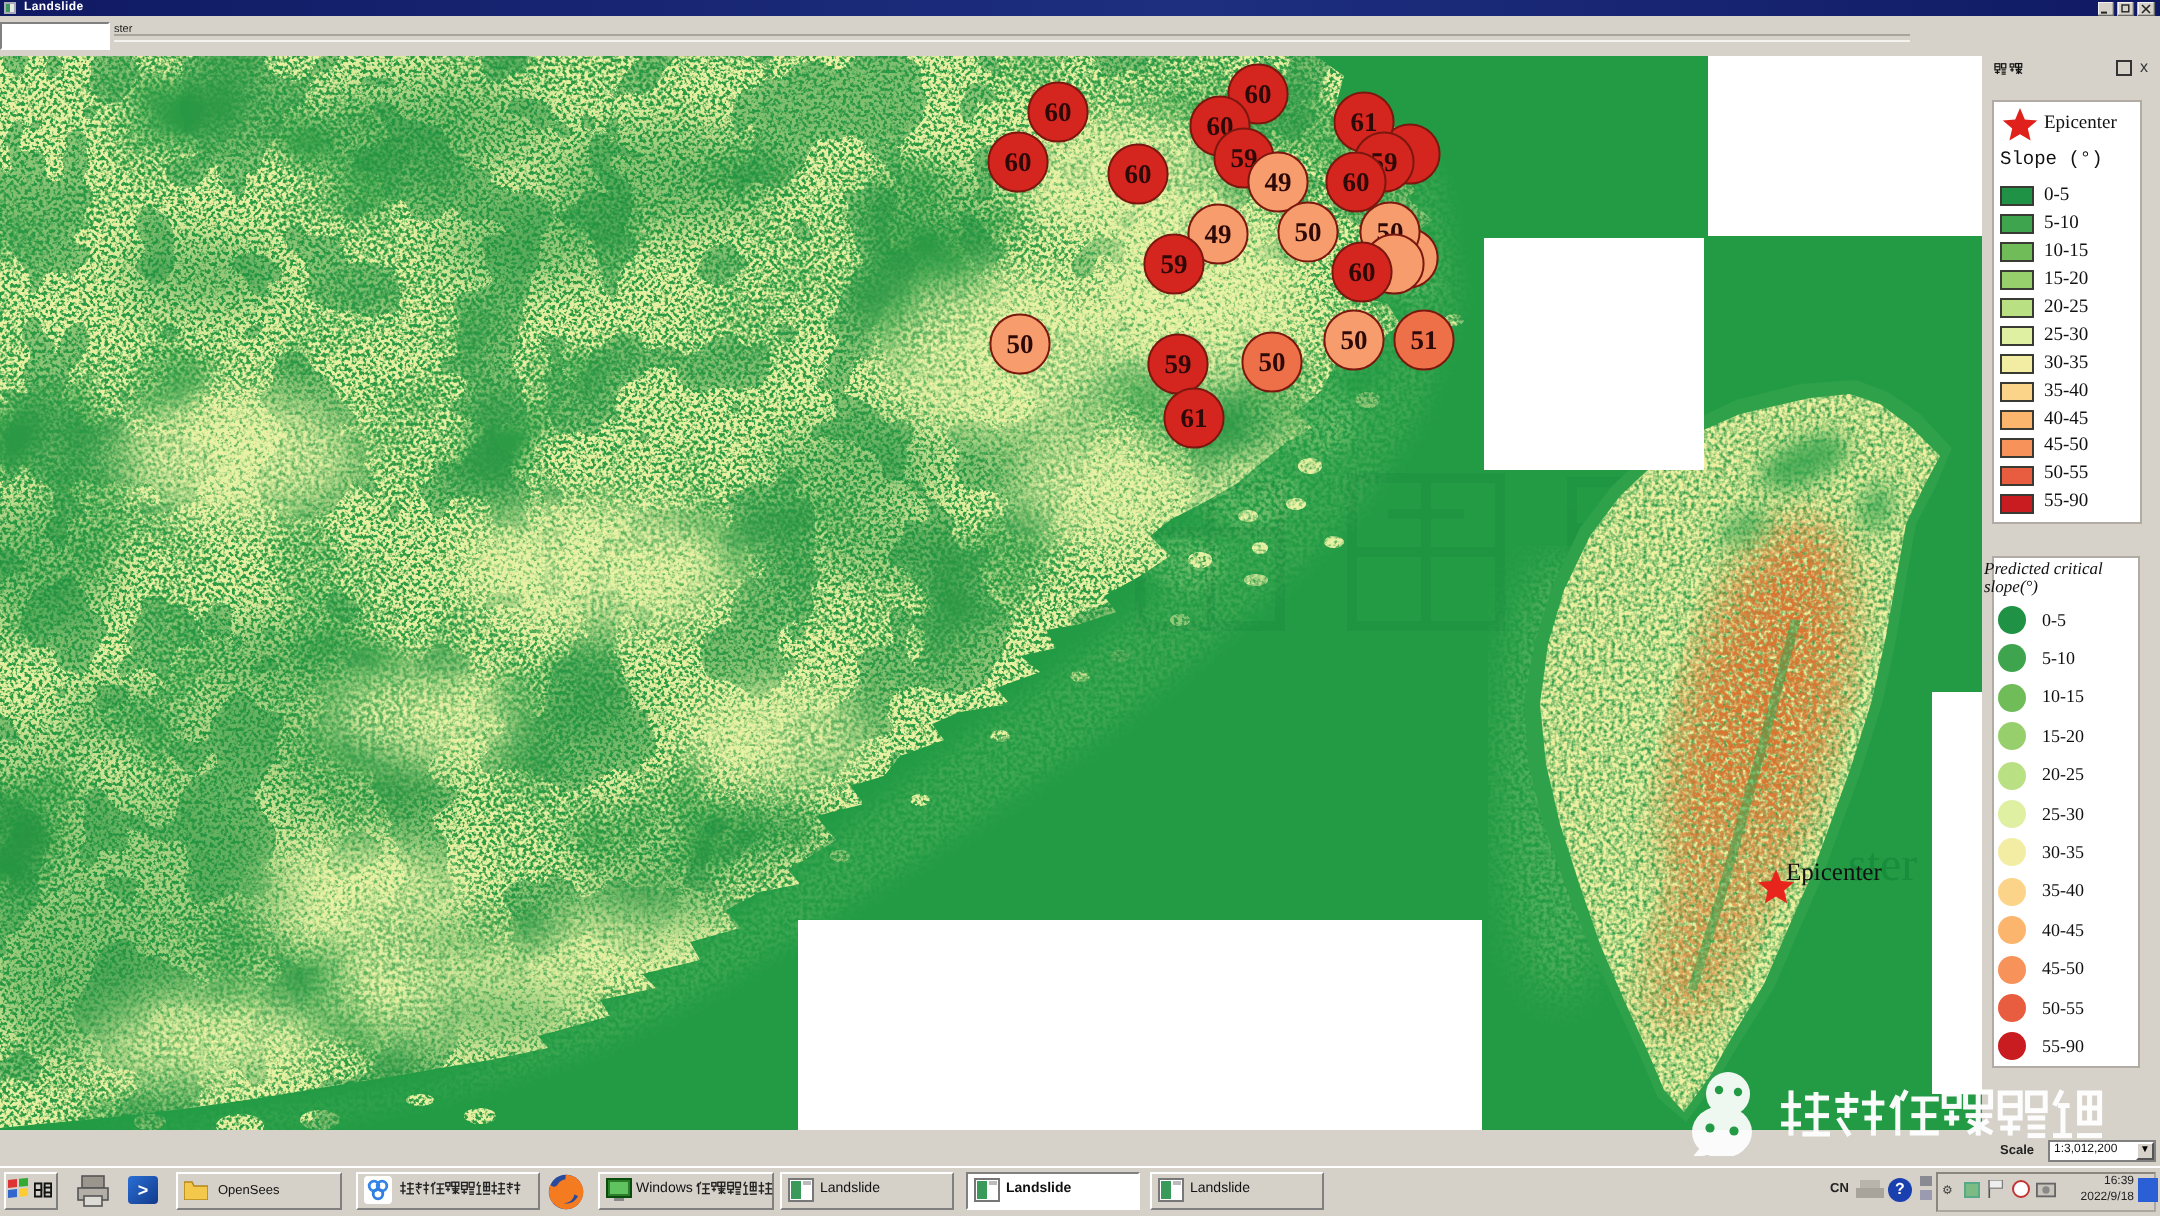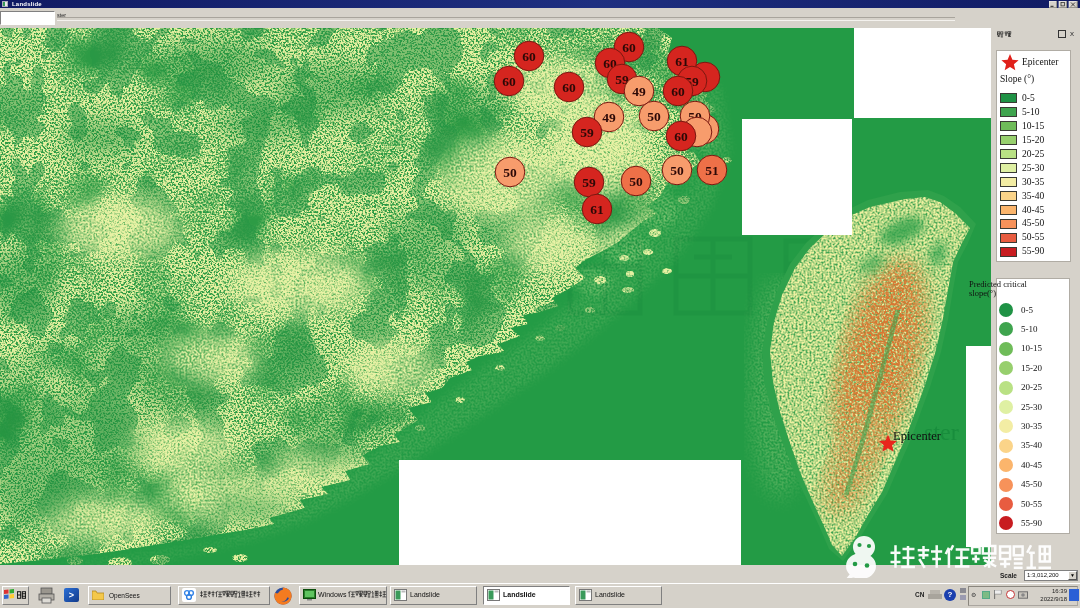--- a/index.html
+++ b/index.html
@@ -313,21 +313,21 @@
       </g>
     </svg>
 <div class="abs" style="left:1058px;top:30px;width:6px;height:6px;border:1px solid #333;"></div>
 <div class="abs" style="left:1070px;top:29px;width:8px;height:8px;font-size:8px;color:#333;">x</div>
 
 <div class="abs" style="left:996px;top:50px;width:75px;height:212px;background:#fff;border:1px solid #b0aca4;box-sizing:border-box;"></div>
 <svg class="abs" style="left:1000px;top:54px;" width="20" height="18" viewBox="0 0 20 18">
       <path id="lstar" d="M10.0,0.0 L12.4,5.7 L18.6,6.2 L13.9,10.3 L15.3,16.3 L10.0,13.1 L4.7,16.3 L6.1,10.3 L1.4,6.2 L7.6,5.7 Z" fill="#e0201a"></path>
     </svg>
 <div class="abs" style="left:1022px;top:57px;font-family:'Liberation Serif',serif;font-size:9.5px;color:#111;">Epicenter</div>
-<div class="abs" style="left:1000px;top:74px;font-family:Liberation Serif, serif;font-size:9.5px;color:#111;">Slope (°)</div>
+<div class="abs" style="left:1000px;top:74px;font-family:Liberation Mono, monospace;font-size:9.5px;color:#111;">Slope (°)</div>
 <div class="abs" style="left:1000px;top:93.4px;width:17px;height:10px;background:#1f9245;border:1px solid #3a3a34;box-sizing:border-box;"></div>
 <div class="abs" style="left:1022px;top:92.9px;font-family:'Liberation Serif',serif;font-size:9.5px;color:#111;">0-5</div>
 <div class="abs" style="left:1000px;top:107.4px;width:17px;height:10px;background:#3fa44e;border:1px solid #3a3a34;box-sizing:border-box;"></div>
 <div class="abs" style="left:1022px;top:106.9px;font-family:'Liberation Serif',serif;font-size:9.5px;color:#111;">5-10</div>
 <div class="abs" style="left:1000px;top:121.3px;width:17px;height:10px;background:#6fbc59;border:1px solid #3a3a34;box-sizing:border-box;"></div>
 <div class="abs" style="left:1022px;top:120.8px;font-family:'Liberation Serif',serif;font-size:9.5px;color:#111;">10-15</div>
 <div class="abs" style="left:1000px;top:135.2px;width:17px;height:10px;background:#97cf6d;border:1px solid #3a3a34;box-sizing:border-box;"></div>
 <div class="abs" style="left:1022px;top:134.8px;font-family:'Liberation Serif',serif;font-size:9.5px;color:#111;">15-20</div>
 <div class="abs" style="left:1000px;top:149.2px;width:17px;height:10px;background:#b9e184;border:1px solid #3a3a34;box-sizing:border-box;"></div>
 <div class="abs" style="left:1022px;top:148.7px;font-family:'Liberation Serif',serif;font-size:9.5px;color:#111;">20-25</div>
@@ -340,21 +340,21 @@
 <div class="abs" style="left:1000px;top:205.0px;width:17px;height:10px;background:#fbb56c;border:1px solid #3a3a34;box-sizing:border-box;"></div>
 <div class="abs" style="left:1022px;top:204.5px;font-family:'Liberation Serif',serif;font-size:9.5px;color:#111;">40-45</div>
 <div class="abs" style="left:1000px;top:218.9px;width:17px;height:10px;background:#f7925a;border:1px solid #3a3a34;box-sizing:border-box;"></div>
 <div class="abs" style="left:1022px;top:218.4px;font-family:'Liberation Serif',serif;font-size:9.5px;color:#111;">45-50</div>
 <div class="abs" style="left:1000px;top:232.9px;width:17px;height:10px;background:#e85c40;border:1px solid #3a3a34;box-sizing:border-box;"></div>
 <div class="abs" style="left:1022px;top:232.4px;font-family:'Liberation Serif',serif;font-size:9.5px;color:#111;">50-55</div>
 <div class="abs" style="left:1000px;top:246.8px;width:17px;height:10px;background:#c81c20;border:1px solid #3a3a34;box-sizing:border-box;"></div>
 <div class="abs" style="left:1022px;top:246.3px;font-family:'Liberation Serif',serif;font-size:9.5px;color:#111;">55-90</div>
 
 <div class="abs" style="left:996px;top:278px;width:74px;height:256px;background:#fff;border:1px solid #b0aca4;box-sizing:border-box;"></div>
-<div class="abs" style="left:969px;top:280px;font-family:'Liberation Serif',serif;font-size:8.5px;color:#111;line-height:9px;">Predicted critical<br>slope(°)</div>
+<div class="abs" style="left:992px;top:280px;font-family:'Liberation Serif',serif;font-size:8.5px;color:#111;line-height:9px;font-style:italic;">Predicted critical<br>slope(°)</div>
 <div class="abs" style="left:999px;top:303.0px;width:14px;height:14px;border-radius:50%;background:#1f9245;"></div>
 <div class="abs" style="left:1021px;top:304.5px;font-family:'Liberation Serif',serif;font-size:9px;color:#111;">0-5</div>
 <div class="abs" style="left:999px;top:322.4px;width:14px;height:14px;border-radius:50%;background:#3fa44e;"></div>
 <div class="abs" style="left:1021px;top:323.9px;font-family:'Liberation Serif',serif;font-size:9px;color:#111;">5-10</div>
 <div class="abs" style="left:999px;top:341.8px;width:14px;height:14px;border-radius:50%;background:#6fbc59;"></div>
 <div class="abs" style="left:1021px;top:343.3px;font-family:'Liberation Serif',serif;font-size:9px;color:#111;">10-15</div>
 <div class="abs" style="left:999px;top:361.2px;width:14px;height:14px;border-radius:50%;background:#97cf6d;"></div>
 <div class="abs" style="left:1021px;top:362.7px;font-family:'Liberation Serif',serif;font-size:9px;color:#111;">15-20</div>
 <div class="abs" style="left:999px;top:380.6px;width:14px;height:14px;border-radius:50%;background:#b9e184;"></div>
 <div class="abs" style="left:1021px;top:382.1px;font-family:'Liberation Serif',serif;font-size:9px;color:#111;">20-25</div>

